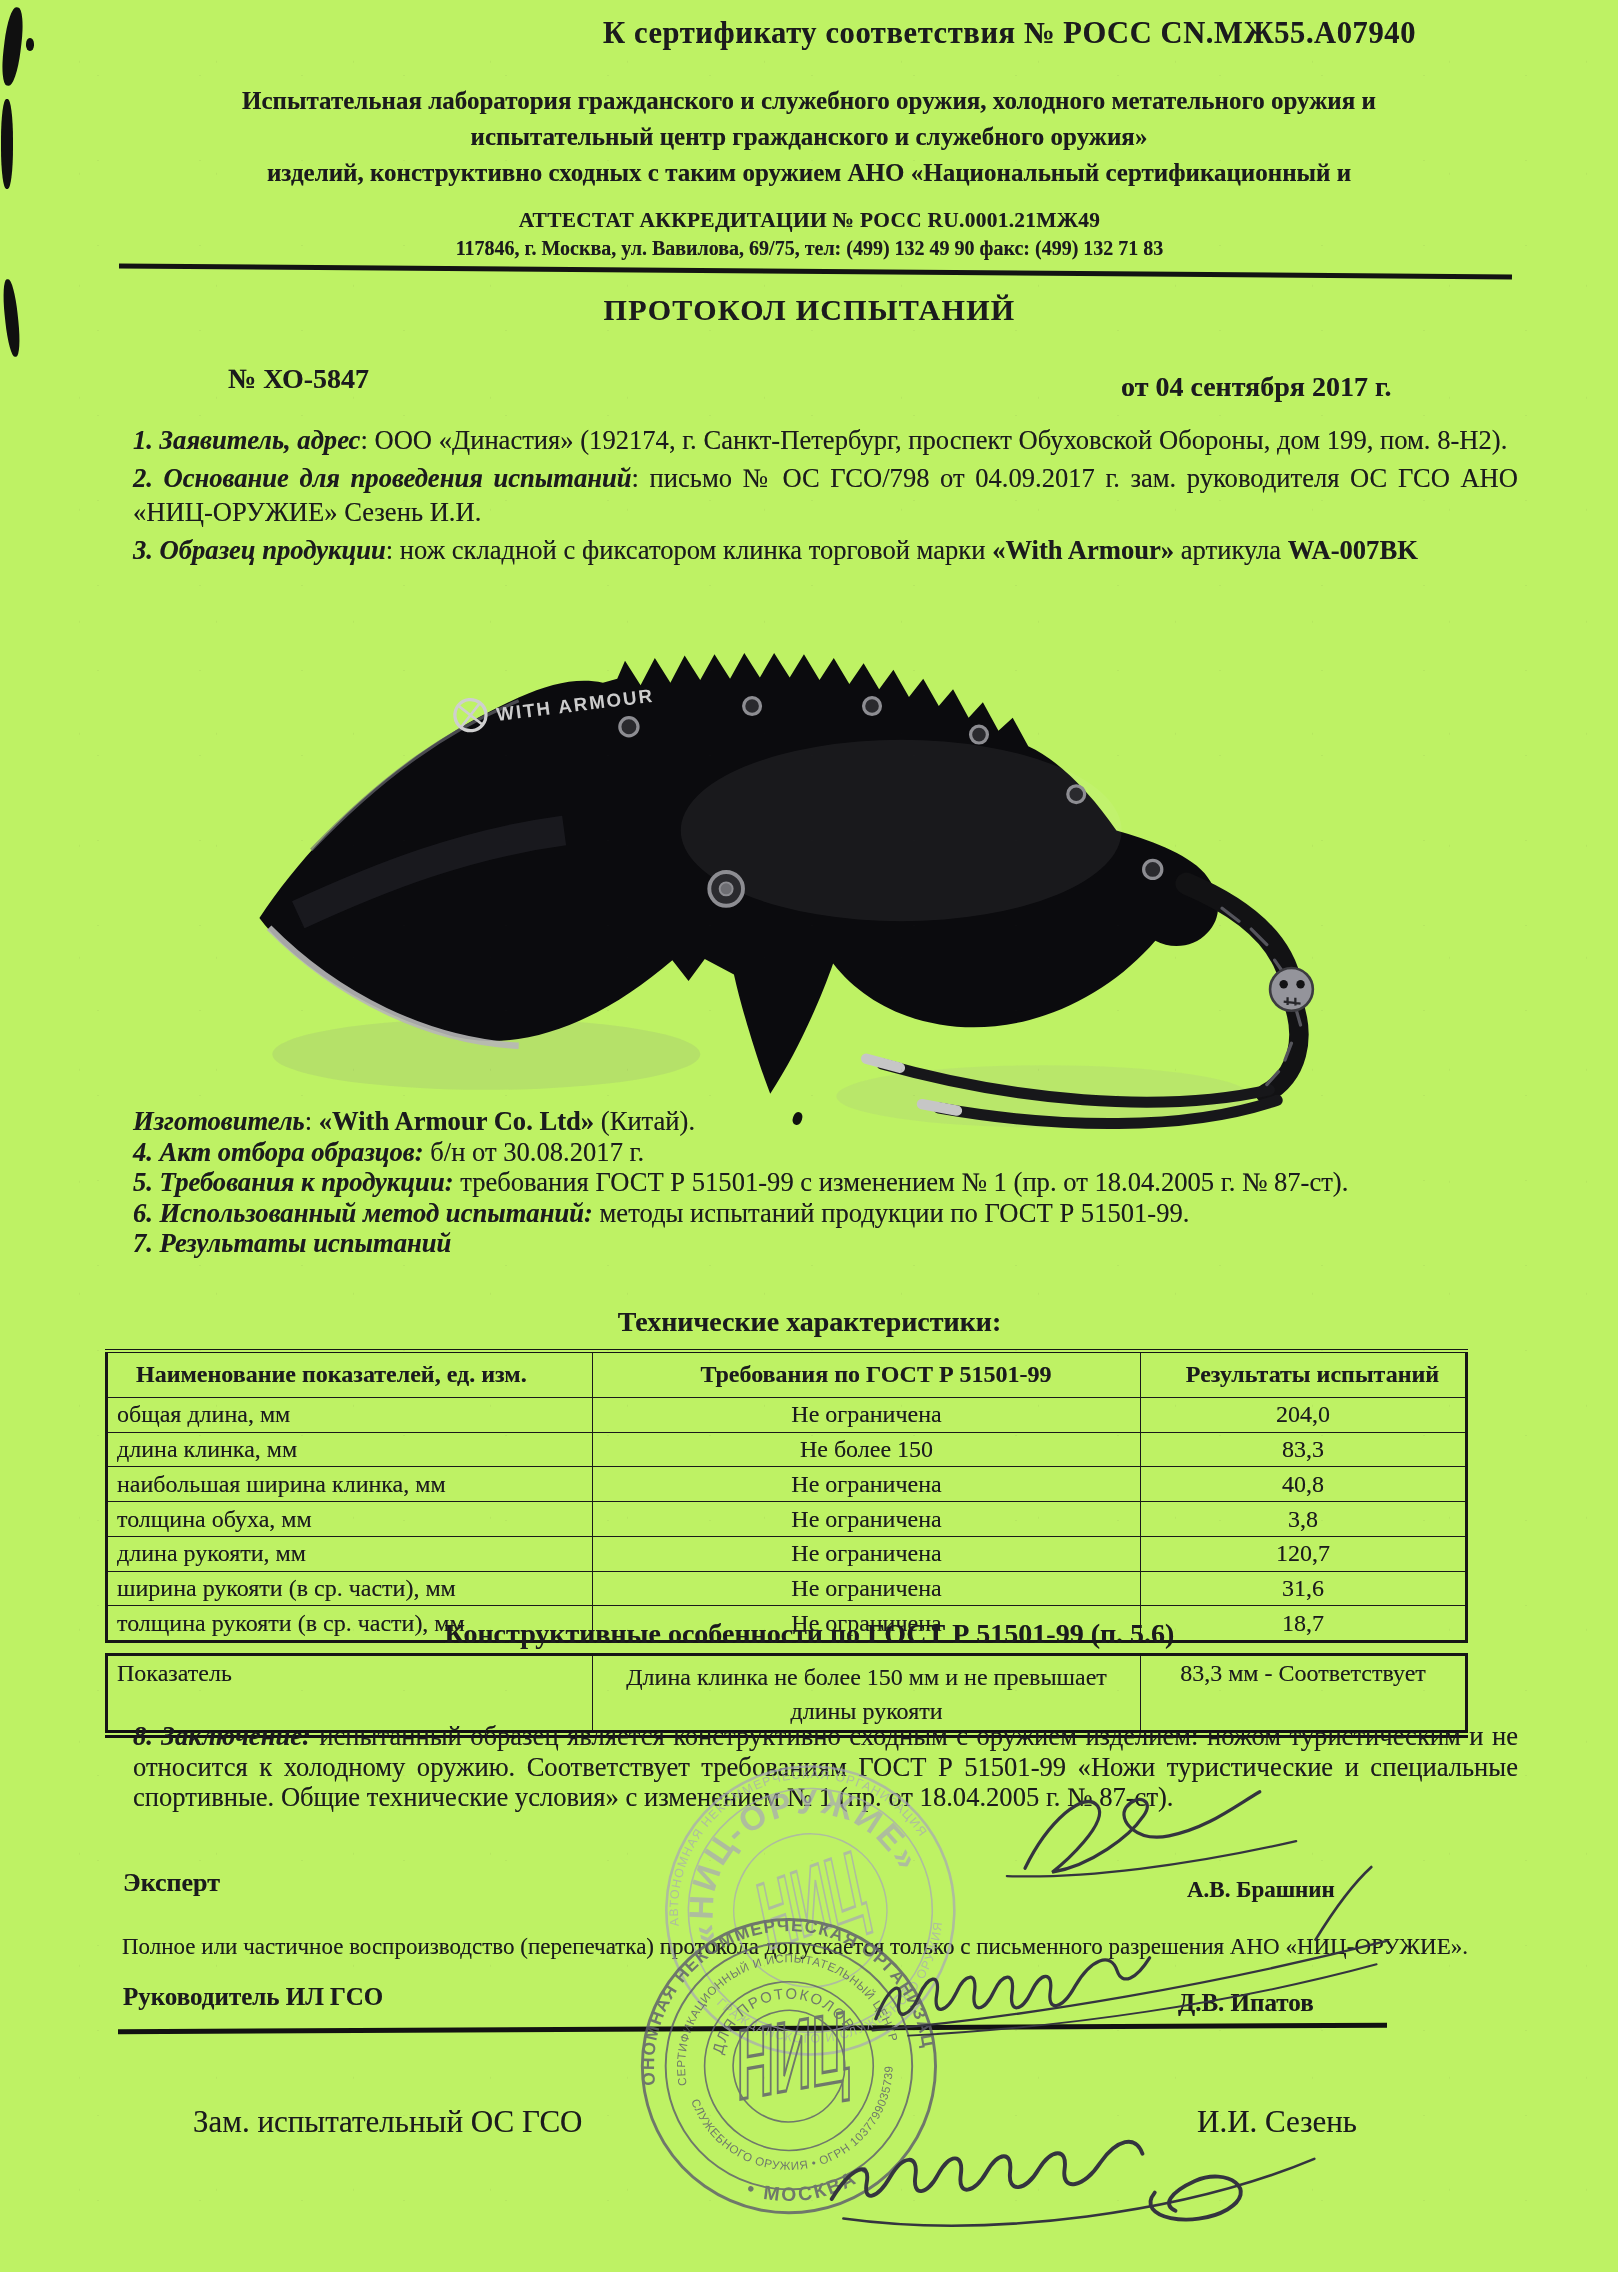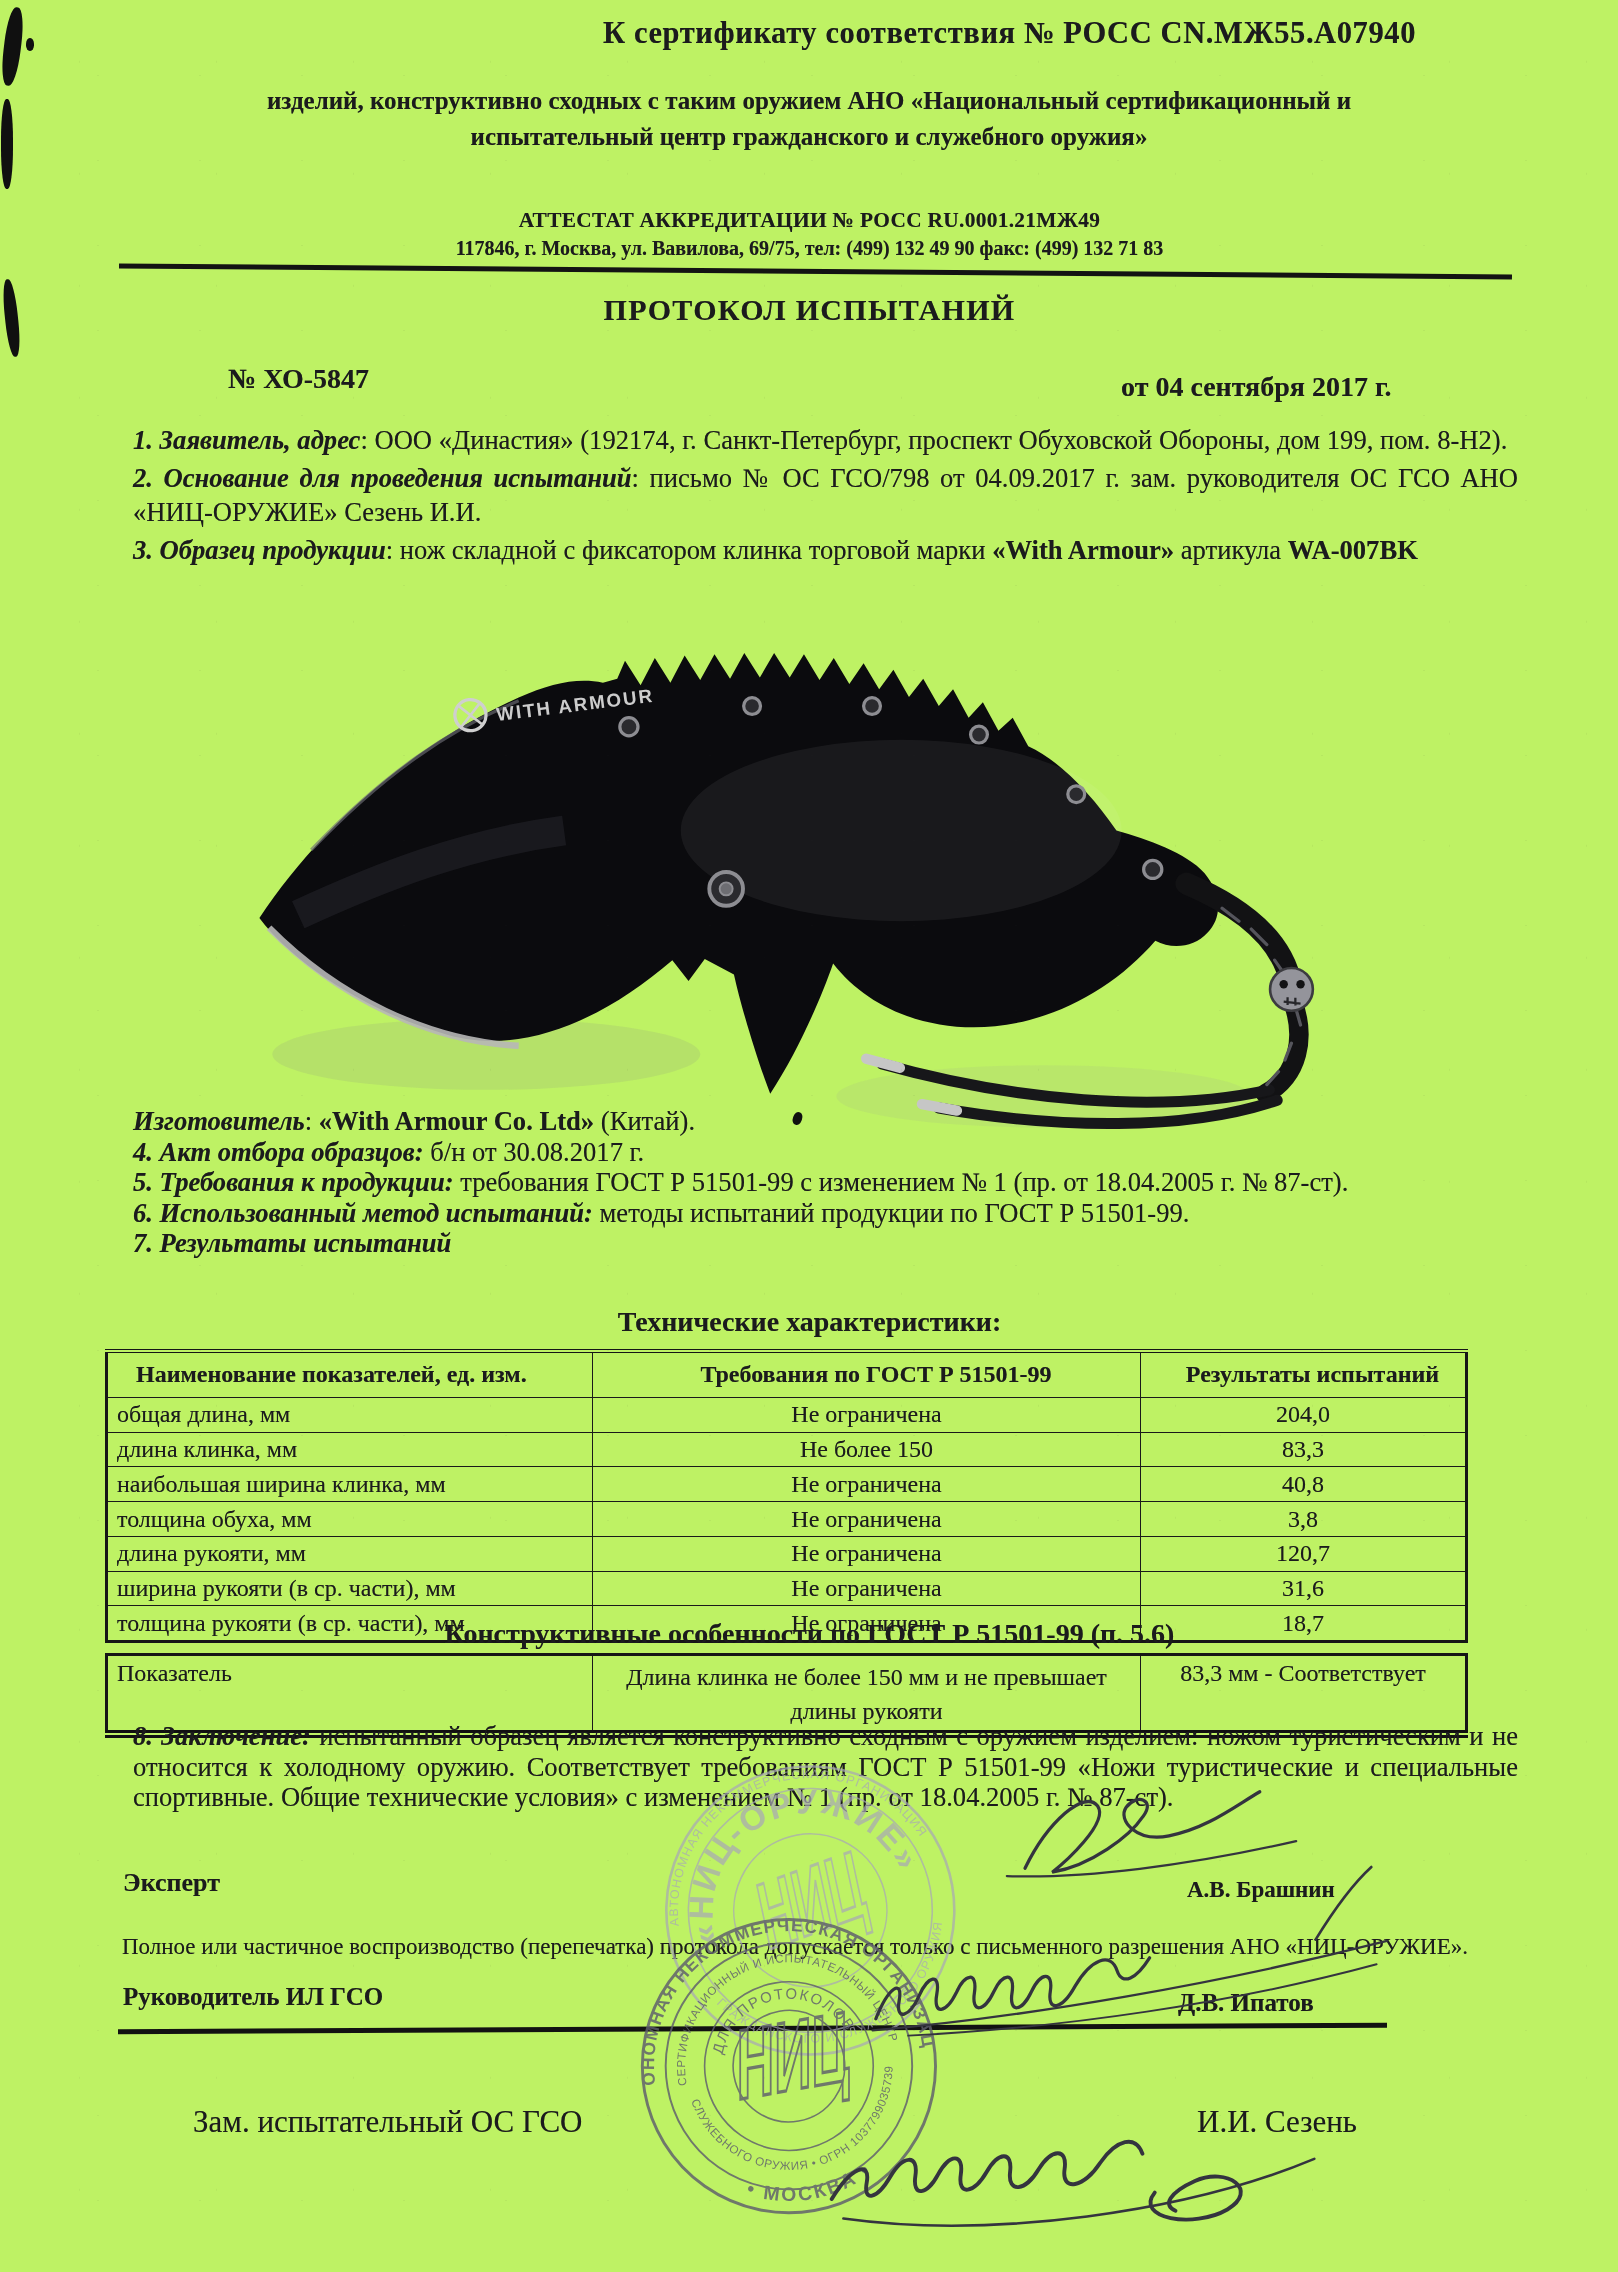--- a/index.html
+++ b/index.html
@@ -67,22 +67,23 @@
 <div class="page">
 
   <div class="art" style="left:3.9px;top:6.5px;width:17px;height:79px;transform:rotate(7deg);"></div>
   <div class="art" style="left:1.3px;top:99px;width:11.7px;height:90px;"></div>
   <div class="art" style="left:26px;top:38px;width:8.4px;height:13px;"></div>
   <div class="art" style="left:5.2px;top:279px;width:13px;height:78px;transform:rotate(-6deg);"></div>
   <div class="art" style="left:793px;top:1112px;width:9px;height:13px;transform:rotate(20deg);"></div>
 
   <div class="abs ink cert-line">К сертификату соответствия № РОСС CN.МЖ55.А07940</div>
   <div class="abs ink lab-block">
+    <div>Испытательная лаборатория гражданского и служебного оружия, холодного метательного оружия и</div>
+    <div>испытательный центр гражданского и служебного оружия»</div>
     <div>изделий, конструктивно сходных с таким оружием АНО «Национальный сертификационный и</div>
-    <div>испытательный центр гражданского и служебного оружия»</div>
   </div>
   <div class="abs ink accred">АТТЕСТАТ АККРЕДИТАЦИИ № РОСС RU.0001.21МЖ49</div>
   <div class="abs ink addr">117846, г. Москва, ул. Вавилова, 69/75, тел: (499) 132 49 90 факс: (499) 132 71 83</div>
   <div class="abs divider"></div>
 
   <div class="abs ink prot-title">ПРОТОКОЛ ИСПЫТАНИЙ</div>
   <div class="abs ink prot-num">№  ХО-5847</div>
   <div class="abs ink prot-date">от 04 сентября 2017 г.</div>
 
   <div class="abs ink items1 just">

